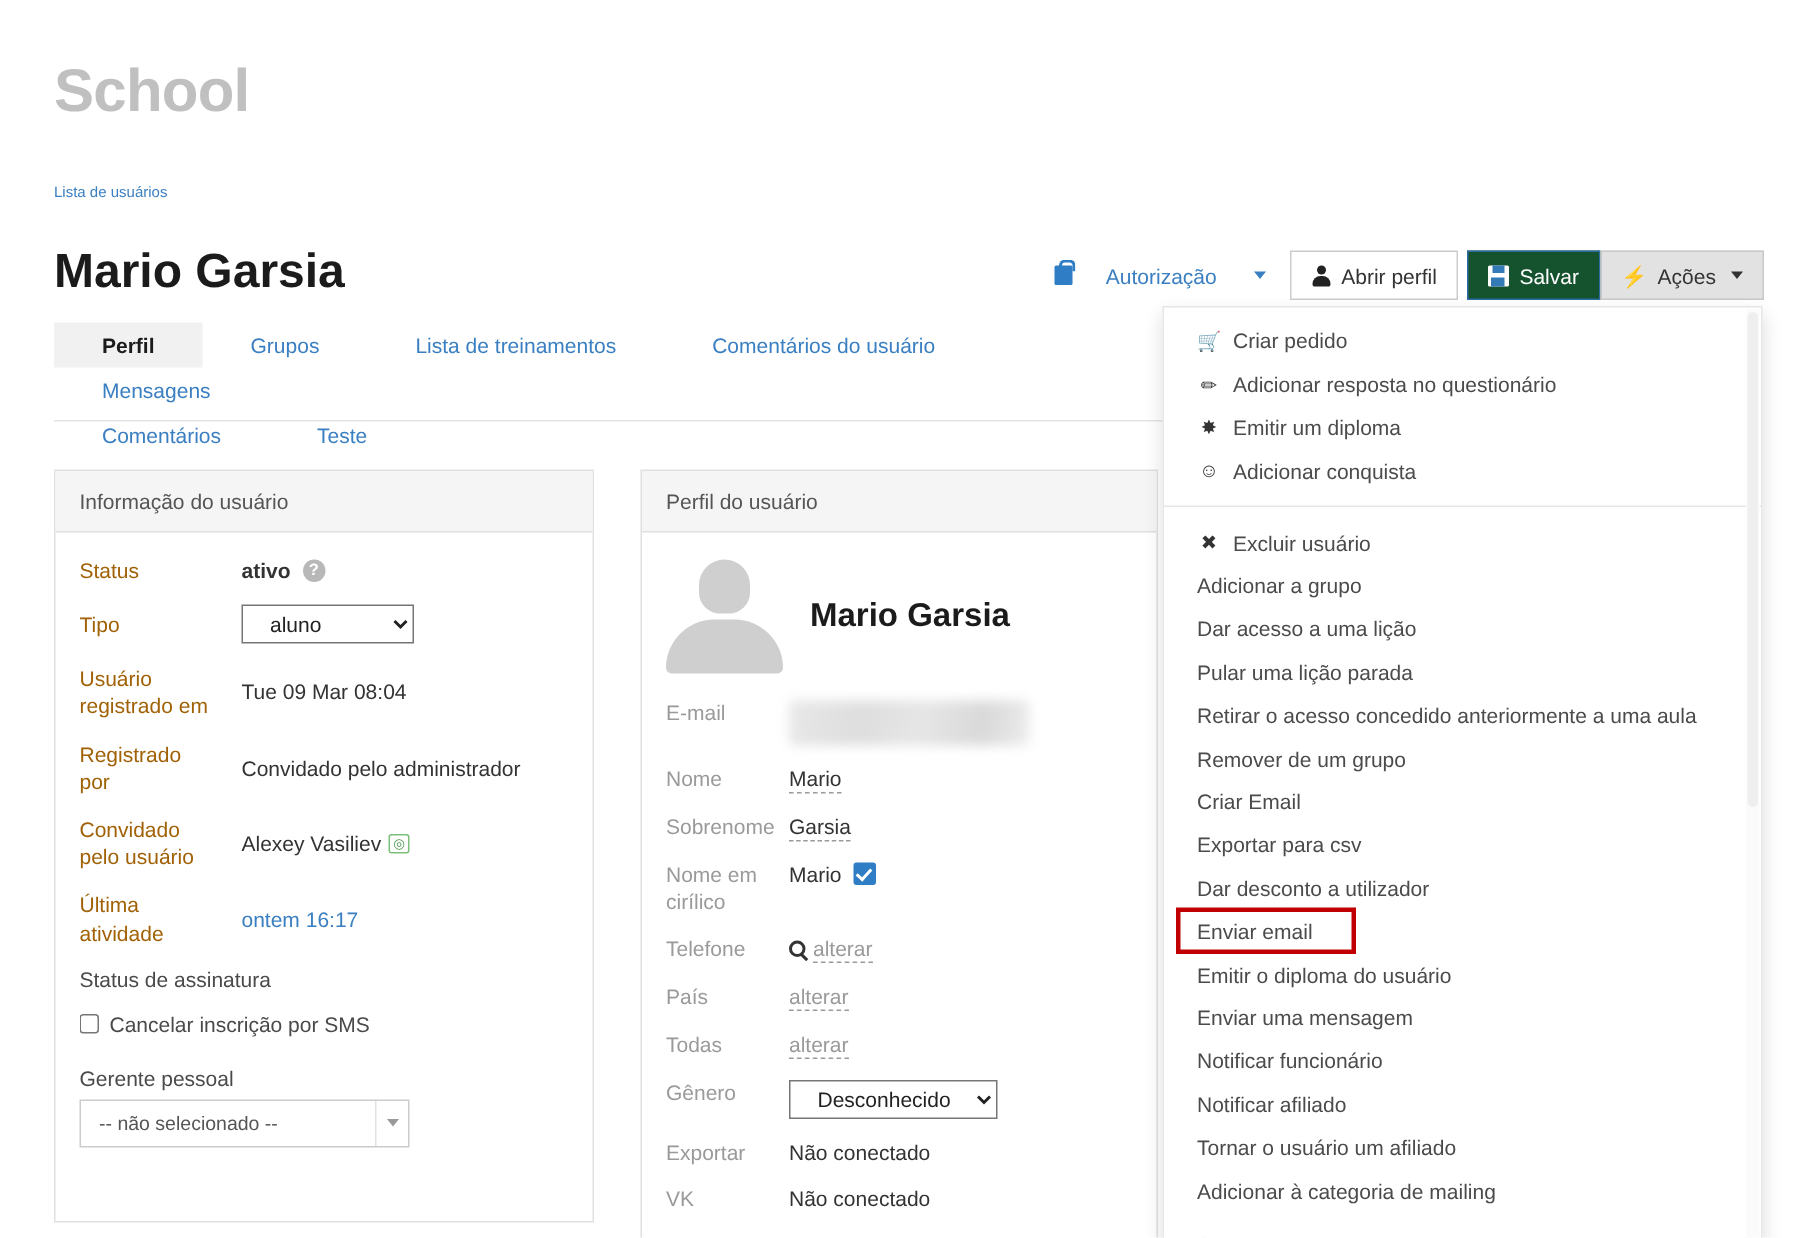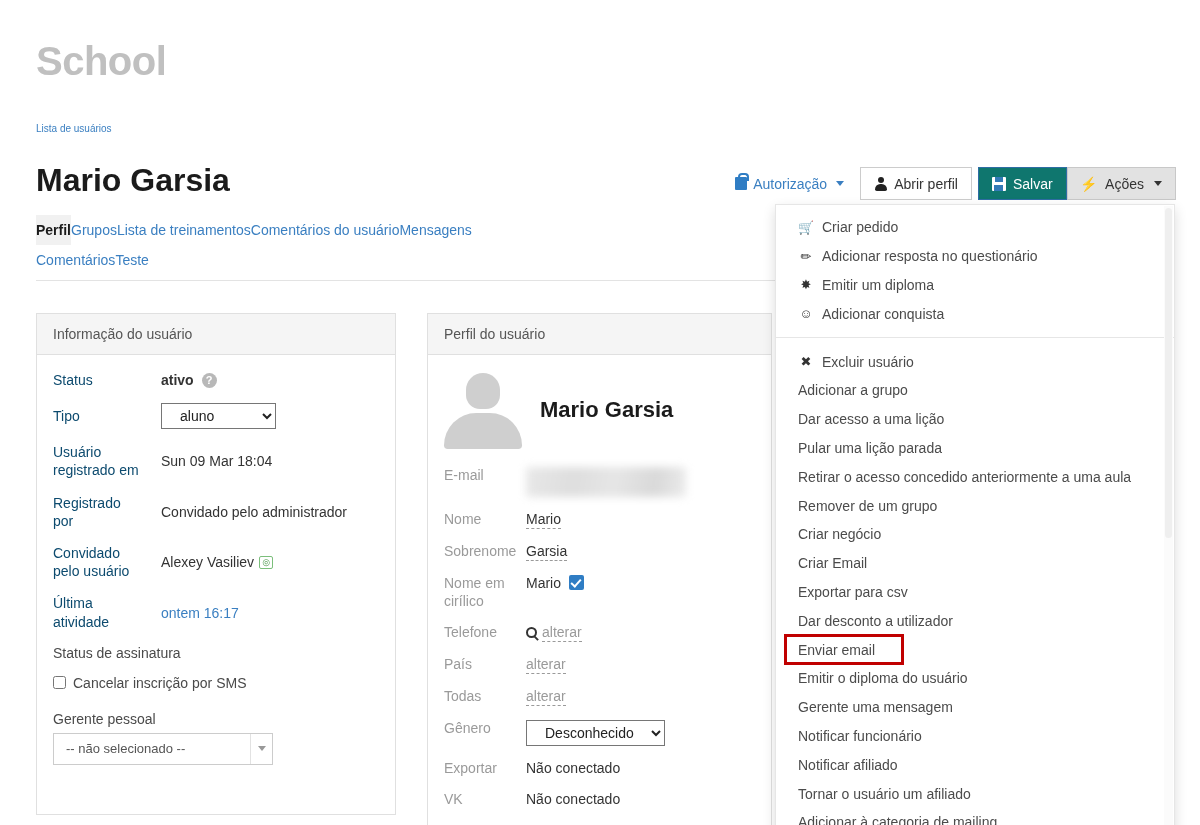--- a/index.html
+++ b/index.html
@@ -29,21 +29,21 @@
     font-size: 32px; font-weight: bold; color: #1b1b1b;
     line-height: 1.1;
   }
 
   
   .topbar {
     position: absolute; right: 24px; top: 152px;
     display: flex; align-items: stretch; gap: 0;
   }
   .authlink {
-    display: flex; align-items: center; gap: 6px;
+    display: flex; align-items: center; gap: 22px;
     font-size: 14px; color: #3a7fc1; cursor: pointer;
     padding: 0 16px 0 0; height: 33px;
   }
   .lock-ico {
     display: inline-block; width: 12px; height: 13px;
     position: relative; background: #2f7dc4; border-radius: 1px;
   }
   .lock-ico::before {
     content: ""; position: absolute; left: 2.5px; top: -4px;
     width: 7px; height: 6px; border: 2px solid #2f7dc4;
@@ -53,21 +53,21 @@
     display: inline-block; width: 0; height: 0;
     border-left: 4px solid transparent; border-right: 4px solid transparent;
     border-top: 5px solid currentColor; margin-left: 3px;
   }
   .btn {
     display: flex; align-items: center; gap: 7px;
     height: 33px; padding: 0 13px; font-size: 14px;
     border: 1px solid #ccc; cursor: pointer; white-space: nowrap;
   }
   .btn-default { background: #fff; color: #333; border-color: #ccc; }
-  .btn-primary { background: #0f766e; color: #fff; border-color: #2e6da4; margin-left: 6px; }
+  .btn-primary { background: #14532d; color: #fff; border-color: #2e6da4; margin-left: 6px; }
   .btn-grey { background: #e2e2e2; color: #333; border-color: #c8c8c8; }
   .ico-person {
     width: 13px; height: 14px; position: relative; display: inline-block;
   }
   .ico-person::before {
     content: ""; position: absolute; left: 3.5px; top: 0;
     width: 6px; height: 6px; border-radius: 50%; background: #222;
   }
   .ico-person::after {
     content: ""; position: absolute; left: 0.5px; top: 7px;
@@ -87,21 +87,21 @@
   }
   .ico-bolt { font-size: 14px; line-height: 1; color: #333; }
 
   
   .tabs {
     position: absolute; left: 36px; top: 200px; width: 745px;
     display: flex; flex-wrap: wrap; align-items: center;
   }
   .tab {
     font-size: 14px; color: #3a7fc1; cursor: pointer;
-    padding: 7px 0; white-space: nowrap; text-align: center;
+    padding: 7px 32px; white-space: nowrap; text-align: center;
   }
   .tab.active {
     background: #f1f1f1; color: #1b1b1b; font-weight: bold;
   }
   .tabs-rule {
     position: absolute; left: 36px; top: 265px; width: 745px;
     height: 1px; background: #e3e3e3;
   }
 
   
@@ -119,21 +119,21 @@
   #panel-mid   { left: 427px; top: 298px; width: 345px; height: 540px; }
   #panel-right { left: 802px; top: 298px; width: 362px; height: 540px; }
   #panel-left-2{ left: 36px;  top: 822px; width: 360px; height: 60px; }
 
   
   .row {
     display: flex; align-items: center; margin-bottom: 14px;
     font-size: 14px;
   }
   .row .lbl {
-    width: 108px; flex: 0 0 108px; color: #0c4a6e; line-height: 1.3;
+    width: 108px; flex: 0 0 108px; color: #a16207; line-height: 1.3;
     padding-right: 20px;
   }
   .row .val { color: #333; }
   .row .val.bold { font-weight: bold; }
   .row .val.link { color: #3a7fc1; cursor: pointer; }
 
   .help-ico {
     display: inline-block; width: 15px; height: 15px; border-radius: 50%;
     background: #b8b8b8; color: #fff; font-size: 11px; font-weight: bold;
     text-align: center; line-height: 15px; margin-left: 8px;
@@ -301,21 +301,21 @@
 
       <div class="row">
         <div class="lbl">Tipo</div>
         <select class="sel" style="width:115px">
           <option>aluno</option>
         </select>
       </div>
 
       <div class="row">
         <div class="lbl">Usuário registrado em</div>
-        <div class="val">Sun 09 Mar 18:04</div>
+        <div class="val">Tue 09 Mar 08:04</div>
       </div>
 
       <div class="row">
         <div class="lbl">Registrado por</div>
         <div class="val">Convidado pelo administrador</div>
       </div>
 
       <div class="row">
         <div class="lbl">Convidado pelo usuário</div>
         <div class="val">Alexey Vasiliev</div>
@@ -461,39 +461,36 @@
     <div class="dd-item">
       <span>Pular uma lição parada</span>
     </div>
     <div class="dd-item">
       <span>Retirar o acesso concedido anteriormente a uma aula</span>
     </div>
     <div class="dd-item">
       <span>Remover de um grupo</span>
     </div>
     <div class="dd-item">
-      <span>Criar negócio</span>
-    </div>
-    <div class="dd-item">
       <span>Criar Email</span>
     </div>
     <div class="dd-item">
       <span>Exportar para csv</span>
     </div>
     <div class="dd-item">
       <span>Dar desconto a utilizador</span>
     </div>
     <div class="dd-item highlighted">
       <span>Enviar email</span>
     </div>
     <div class="dd-item">
       <span>Emitir o diploma do usuário</span>
     </div>
     <div class="dd-item">
-      <span>Gerente uma mensagem</span>
+      <span>Enviar uma mensagem</span>
     </div>
     <div class="dd-item">
       <span>Notificar funcionário</span>
     </div>
     <div class="dd-item">
       <span>Notificar afiliado</span>
     </div>
     <div class="dd-item">
       <span>Tornar o usuário um afiliado</span>
     </div>

